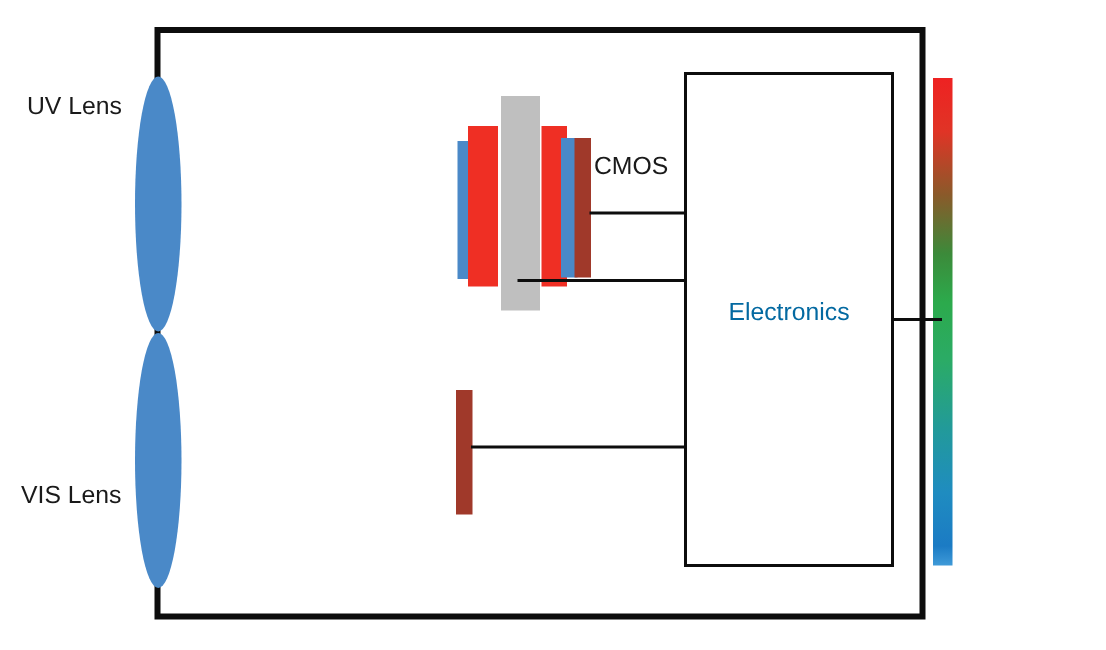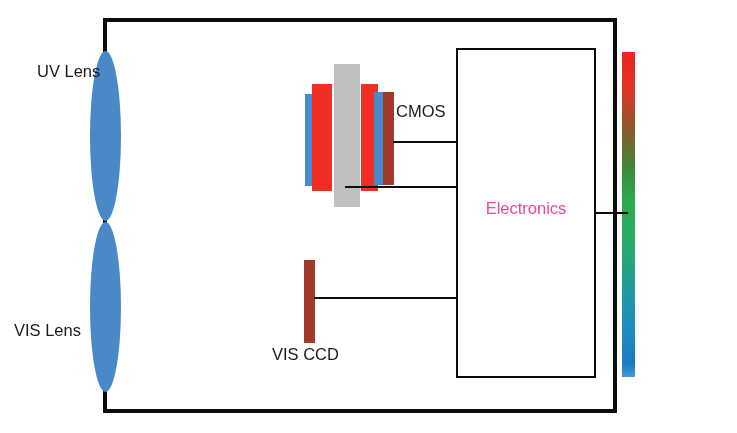--- a/index.html
+++ b/index.html
@@ -74,21 +74,21 @@
   #electronics-box {
     left: 456px; top: 48px; width: 140px; height: 330px;
     border: 2px solid #0d0d0d;
     box-sizing: border-box;
     background: #ffffff;
   }
   #electronics-label {
     left: 456px; top: 198px; width: 140px;
     text-align: center;
     font-size: 16.5px;
-    color: #ec4899;
+    color: #0369a1;
   }
 
   
   #video-display-bar {
     left: 622px; top: 52px; width: 13px; height: 325px;
     background: linear-gradient(to bottom,
         #ee2222 0%,
         #e03426 11%,
         #8a5a2a 24%,
         #3c8a3a 36%,
@@ -108,21 +108,21 @@
   #wire-ccd-to-elec     { left: 314px; top: 297px; width: 143px; }
   #wire-elec-to-display { left: 595px; top: 212px; width: 33px; }
 
   
   .label {
     color: #1a1a1a;
     font-size: 16.5px;
     line-height: 21px;
     white-space: pre-line;
   }
-  #label-uv-lens        { left: 18px;  top: 61px; margin-left: 19px; }
+  #label-uv-lens        { left: 18px;  top: 61px; }
   #label-vis-lens       { left: 14px;  top: 320px; }
   #label-intensifier    { left: 175px; top: 31px;  width: 160px; text-align: center; }
   #label-cmos           { left: 396px; top: 101px; }
   #label-power-supply   { left: 322px; top: 202px; }
   #label-vis-ccd        { left: 272px; top: 344px; }
   #label-video-display  { left: 645px; top: 190px; }
 </style>
 </head>
 <body>
 
@@ -153,16 +153,15 @@
   <div class="abs wire-h" id="wire-elec-to-display"></div>
 
   <div class="abs label" id="label-uv-lens">UV Lens</div>
 
   <div class="abs label" id="label-vis-lens">VIS Lens</div>
 
 
   <div class="abs label" id="label-cmos">CMOS</div>
 
 
-  <div class="abs label" id="label-vis-ccd">VIS CCD</div>
 
 
 </div>
 
 </body></html>

